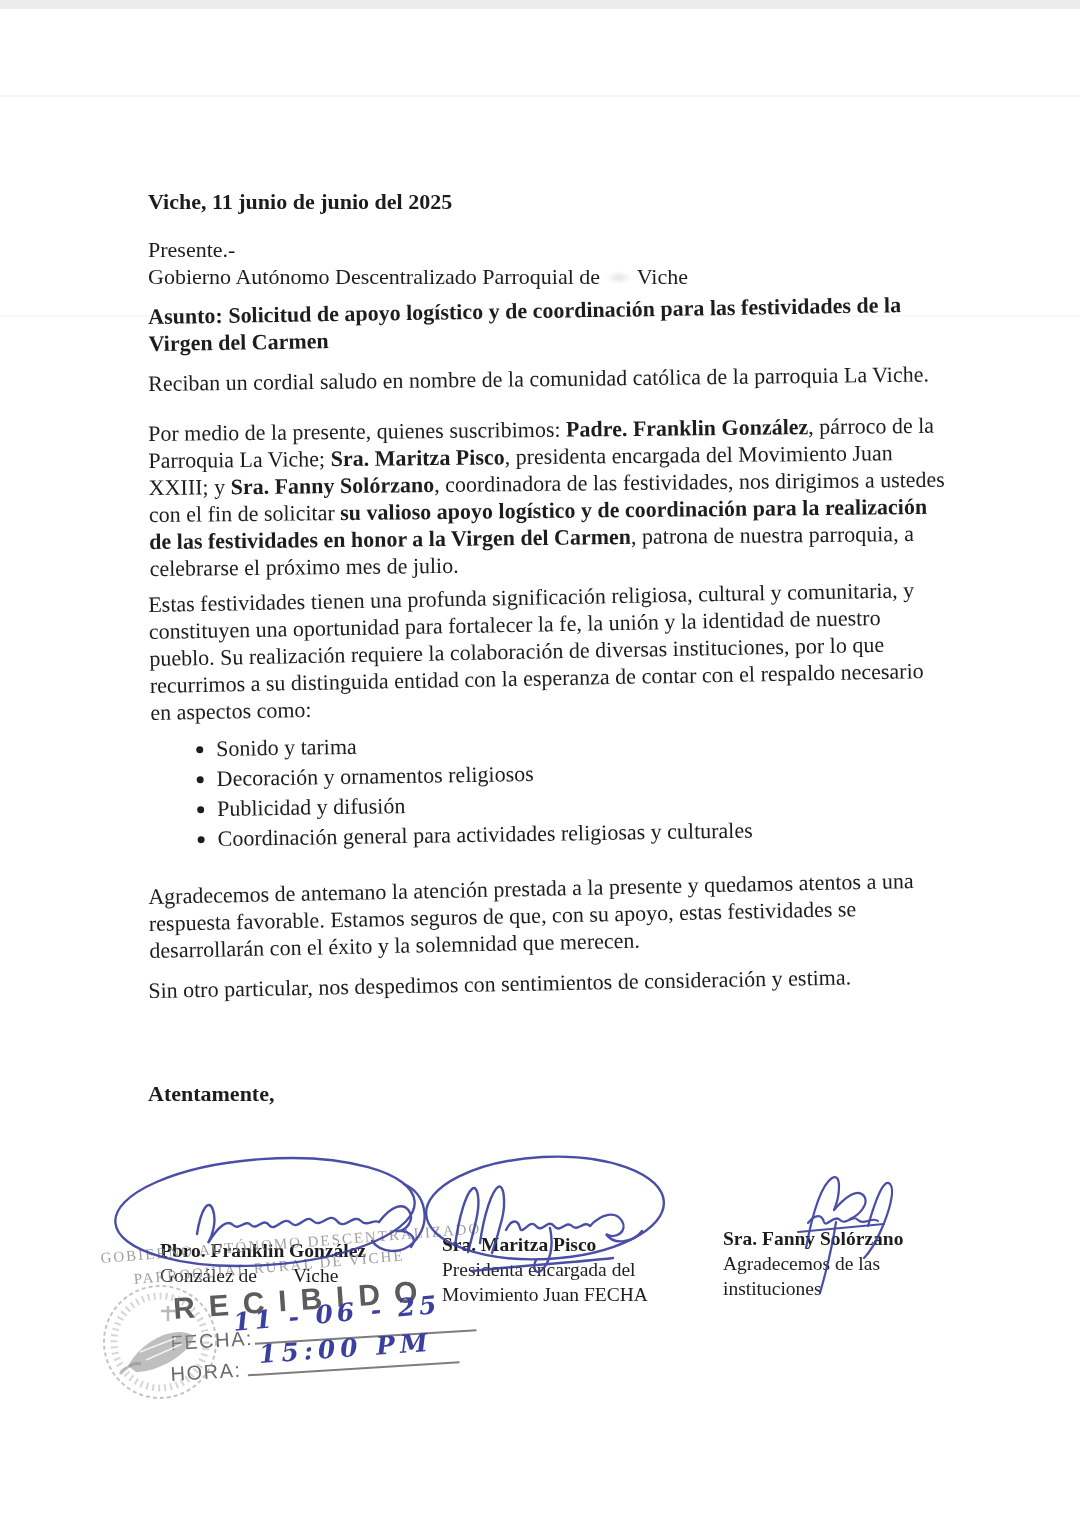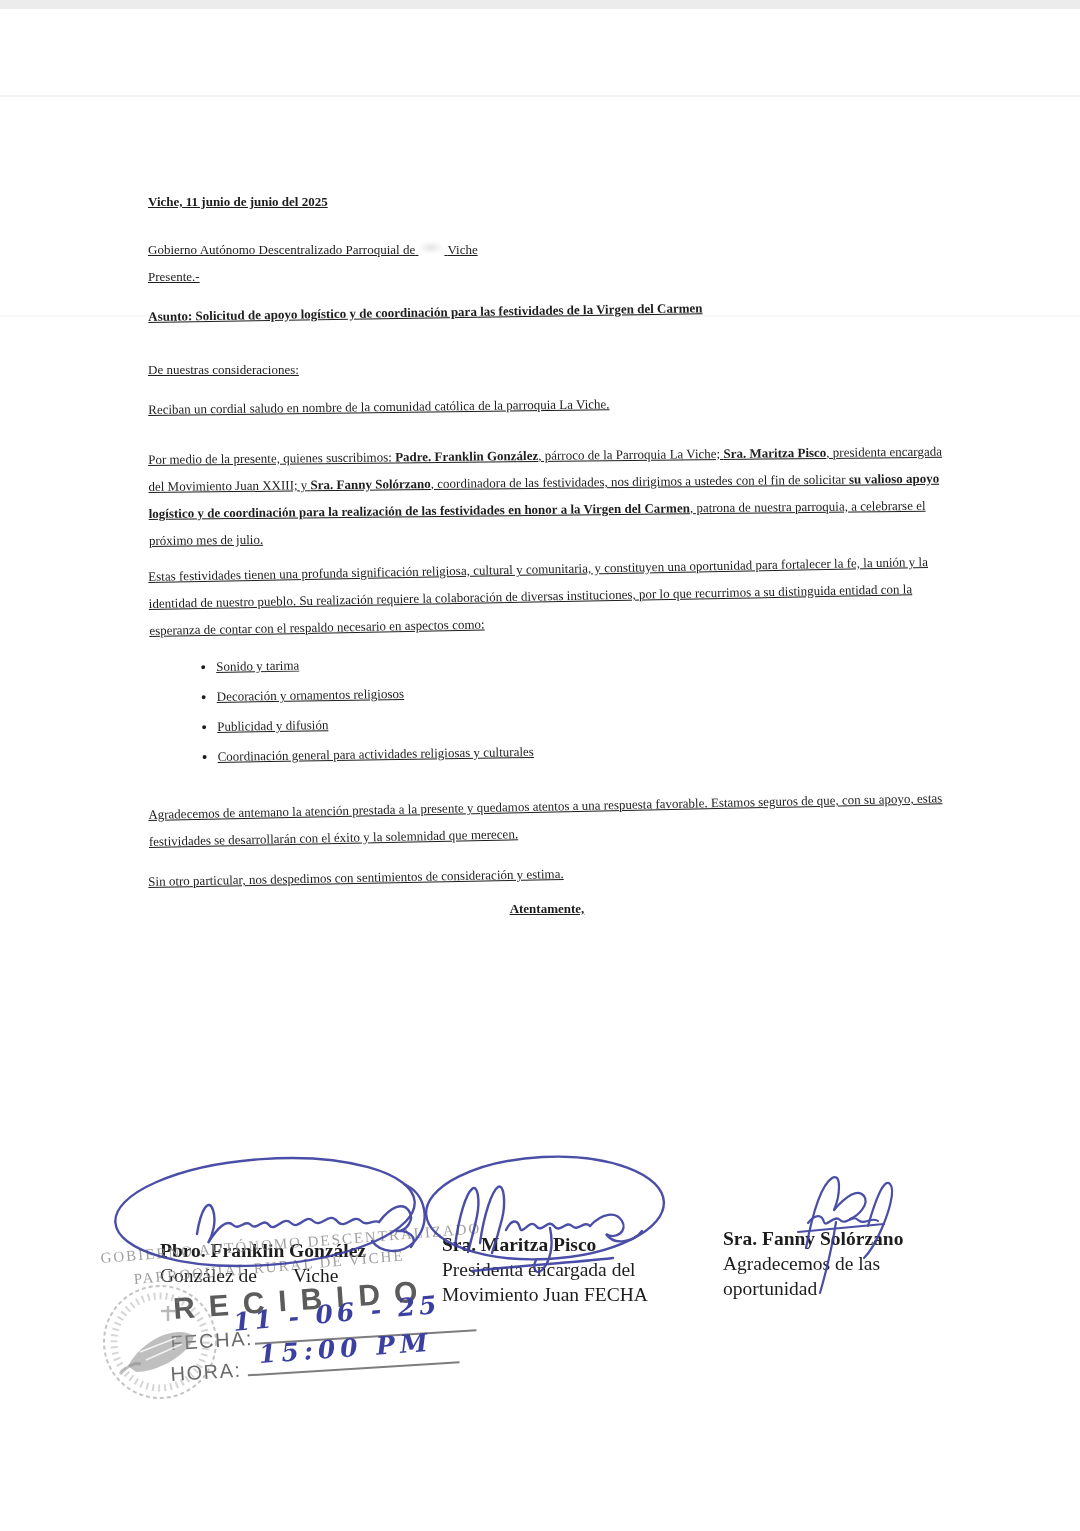--- a/index.html
+++ b/index.html
@@ -9,36 +9,36 @@
     width:1080px;height:1531px;
     background:#ffffff;
     overflow:hidden;
     font-family:"Liberation Serif", serif;
     color:#1d1d1d;
   }
   .scan-band{position:absolute;left:0;top:0;width:100%;height:9px;background:#ececec;}
   .scan-line{position:absolute;left:0;width:100%;height:2px;background:#f4f4f4;}
   .content{
     position:absolute;left:148px;top:188px;width:798px;
-    font-size:13px;line-height:27px;text-decoration:underline;
+    font-size:22px;line-height:27px;
   }
   .para{margin:0;transform-origin:left top;}
   .b{font-weight:bold;}
   .date-line{font-weight:bold;}
   .recipient{margin-top:21px;}
   .subject{margin-top:13px;font-weight:bold;transform:rotate(-0.9deg);}
   .greeting{margin-top:26px;}
   .p-saludo{margin-top:13px;transform:rotate(-0.7deg);}
   .p-present{margin-top:23px;transform:rotate(-0.6deg);}
   .p-signif{margin-top:9px;transform:rotate(-1.1deg);}
   ul.support{margin:10px 0 0 0;padding-left:68px;transform:rotate(-0.9deg);transform-origin:left top;}
   ul.support li{margin:0 0 2px 0;line-height:28px;}
   .p-gracias{margin-top:29px;transform:rotate(-1.2deg);}
   .p-despedida{margin-top:13px;transform:rotate(-1.1deg);}
-  .closing{font-weight:bold;text-align:center;}
+  .closing{margin-top:76px;font-weight:bold;}
   .smudge{
     display:inline-block;width:26px;height:13px;vertical-align:baseline;
     background:radial-gradient(ellipse at center,#b9b9b9 0%,rgba(255,255,255,0) 70%);
     opacity:.4;filter:blur(1px);
   }
   
   .sig{position:absolute;font-size:19.5px;line-height:25px;}
   .sig .sig-name{font-weight:bold;}
   .sig-gap{display:inline-block;width:36px;}
   .sig1{left:160px;top:1238px;}
@@ -72,27 +72,26 @@
 
 <div class="page">
   <div class="scan-band"></div>
   <div class="scan-line" style="top:95px;"></div>
   <div class="scan-line" style="top:315px;opacity:.6;"></div>
 
   <div class="content">
     <p class="para date-line">Viche, 11 junio de junio del 2025</p>
 
     <div class="recipient">
+      <div>Presente.-</div>
       <div><span>Gobierno Autónomo Descentralizado Parroquial de</span> <span class="smudge"></span> <span>Viche</span></div>
-      <div>Presente.-</div>
     </div>
 
     <p class="para subject">Asunto: Solicitud de apoyo logístico y de coordinación para las festividades de la Virgen del Carmen</p>
 
-    <p class="para greeting">De nuestras consideraciones:</p>
 
     <p class="para p-saludo">Reciban un cordial saludo en nombre de la comunidad católica de la parroquia La Viche.</p>
 
     <p class="para p-present"><span>Por medio de la presente, quienes suscribimos: </span><span class="b">Padre. Franklin González</span><span>, párroco de la Parroquia La Viche; </span><span class="b">Sra. Maritza Pisco</span><span>, presidenta encargada del Movimiento Juan XXIII; y </span><span class="b">Sra. Fanny Solórzano</span><span>, coordinadora de las festividades, nos dirigimos a ustedes con el fin de solicitar </span><span class="b">su valioso apoyo logístico y de coordinación para la realización de las festividades en honor a la Virgen del Carmen</span><span>, patrona de nuestra parroquia, a celebrarse el próximo mes de julio.</span></p>
 
     <p class="para p-signif">Estas festividades tienen una profunda significación religiosa, cultural y comunitaria, y constituyen una oportunidad para fortalecer la fe, la unión y la identidad de nuestro pueblo. Su realización requiere la colaboración de diversas instituciones, por lo que recurrimos a su distinguida entidad con la esperanza de contar con el respaldo necesario en aspectos como:</p>
 
     <ul class="support">
       <li>Sonido y tarima</li>
       <li>Decoración y ornamentos religiosos</li>
@@ -112,21 +111,21 @@
     <div><span>González de</span><span class="sig-gap"></span><span>Viche</span></div>
   </div>
   <div class="sig sig2">
     <div class="sig-name">Sra. Maritza Pisco</div>
     <div>Presidenta encargada del</div>
     <div>Movimiento Juan FECHA</div>
   </div>
   <div class="sig sig3">
     <div class="sig-name">Sra. Fanny Solórzano</div>
     <div>Agradecemos de las</div>
-    <div>oportunidad</div>
+    <div>instituciones</div>
   </div>
 
   <div class="stamp-text stamp-l1">GOBIERNO AUTÓNOMO DESCENTRALIZADO</div>
   <div class="stamp-text stamp-l2">PARROQUIAL RURAL DE VICHE</div>
   <div class="recibido">RECIBIDO</div>
   <div class="stamp-row row-fecha"><span>FECHA:</span><span class="write-line line-fecha"></span></div>
   <div class="stamp-row row-hora"><span>HORA:</span><span class="write-line line-hora"></span></div>
   <div class="hand hand-fecha">11 - 06 - 25</div>
   <div class="hand hand-hora">15:00 PM</div>
 

